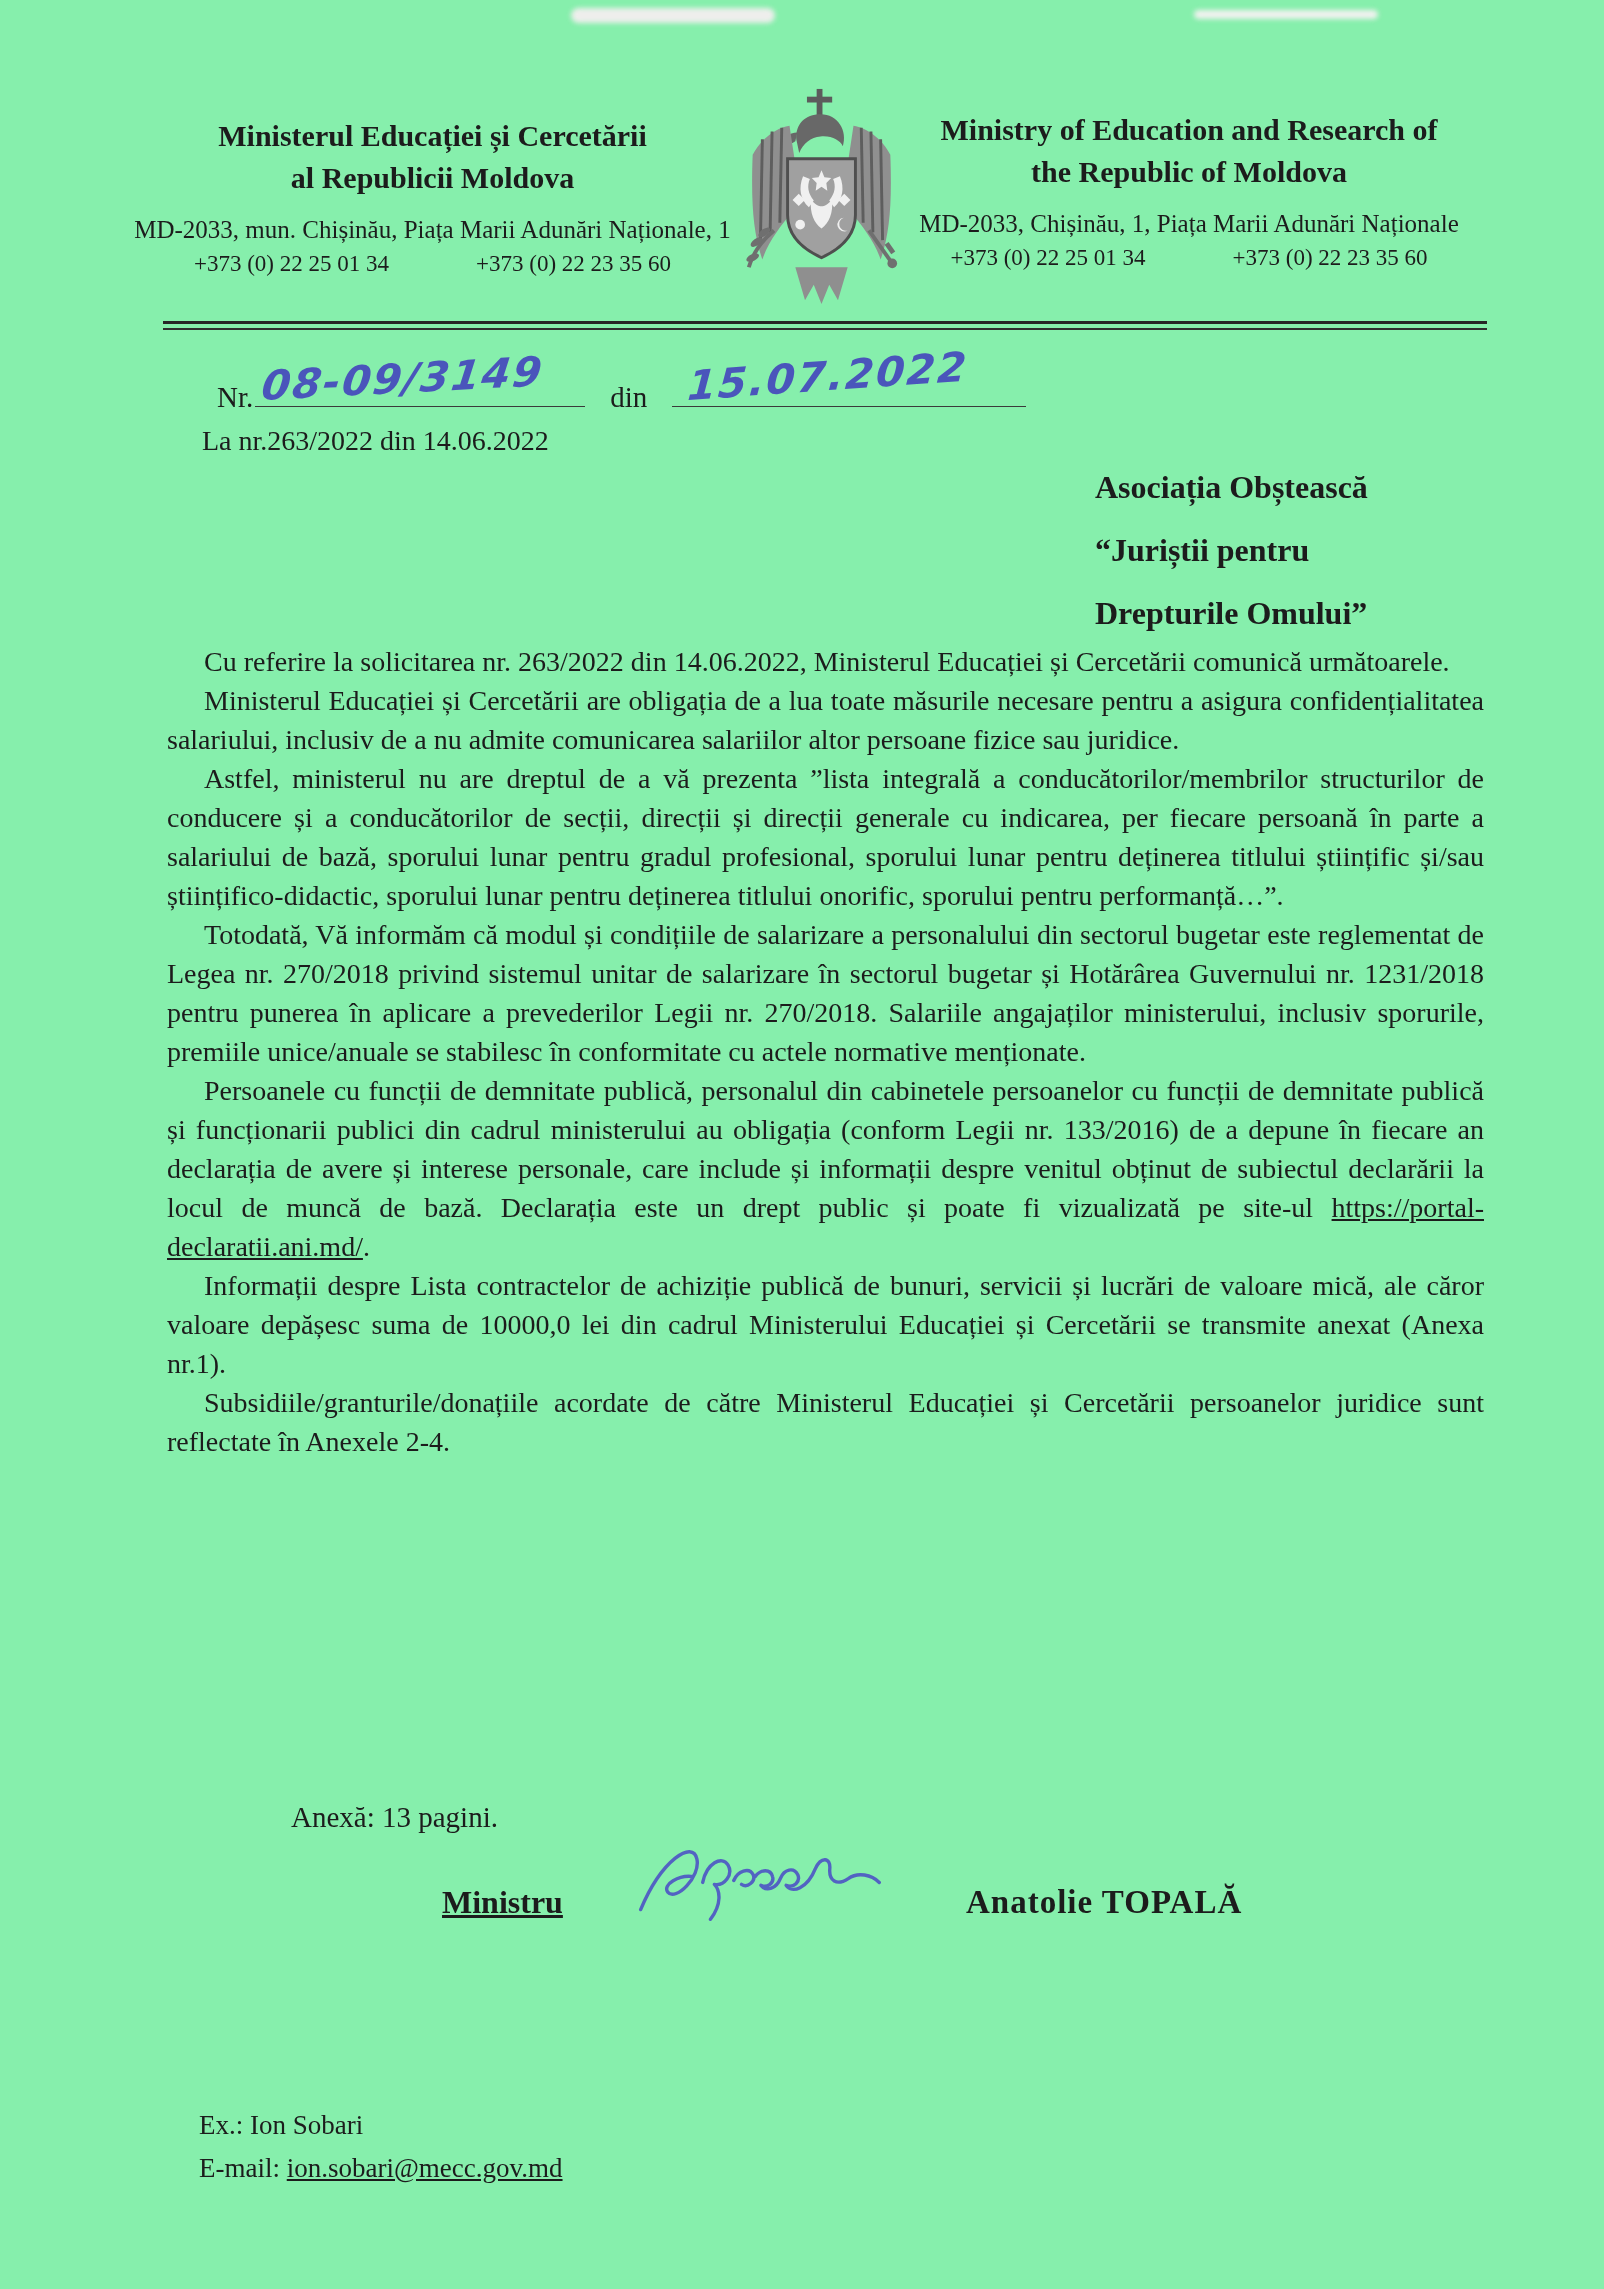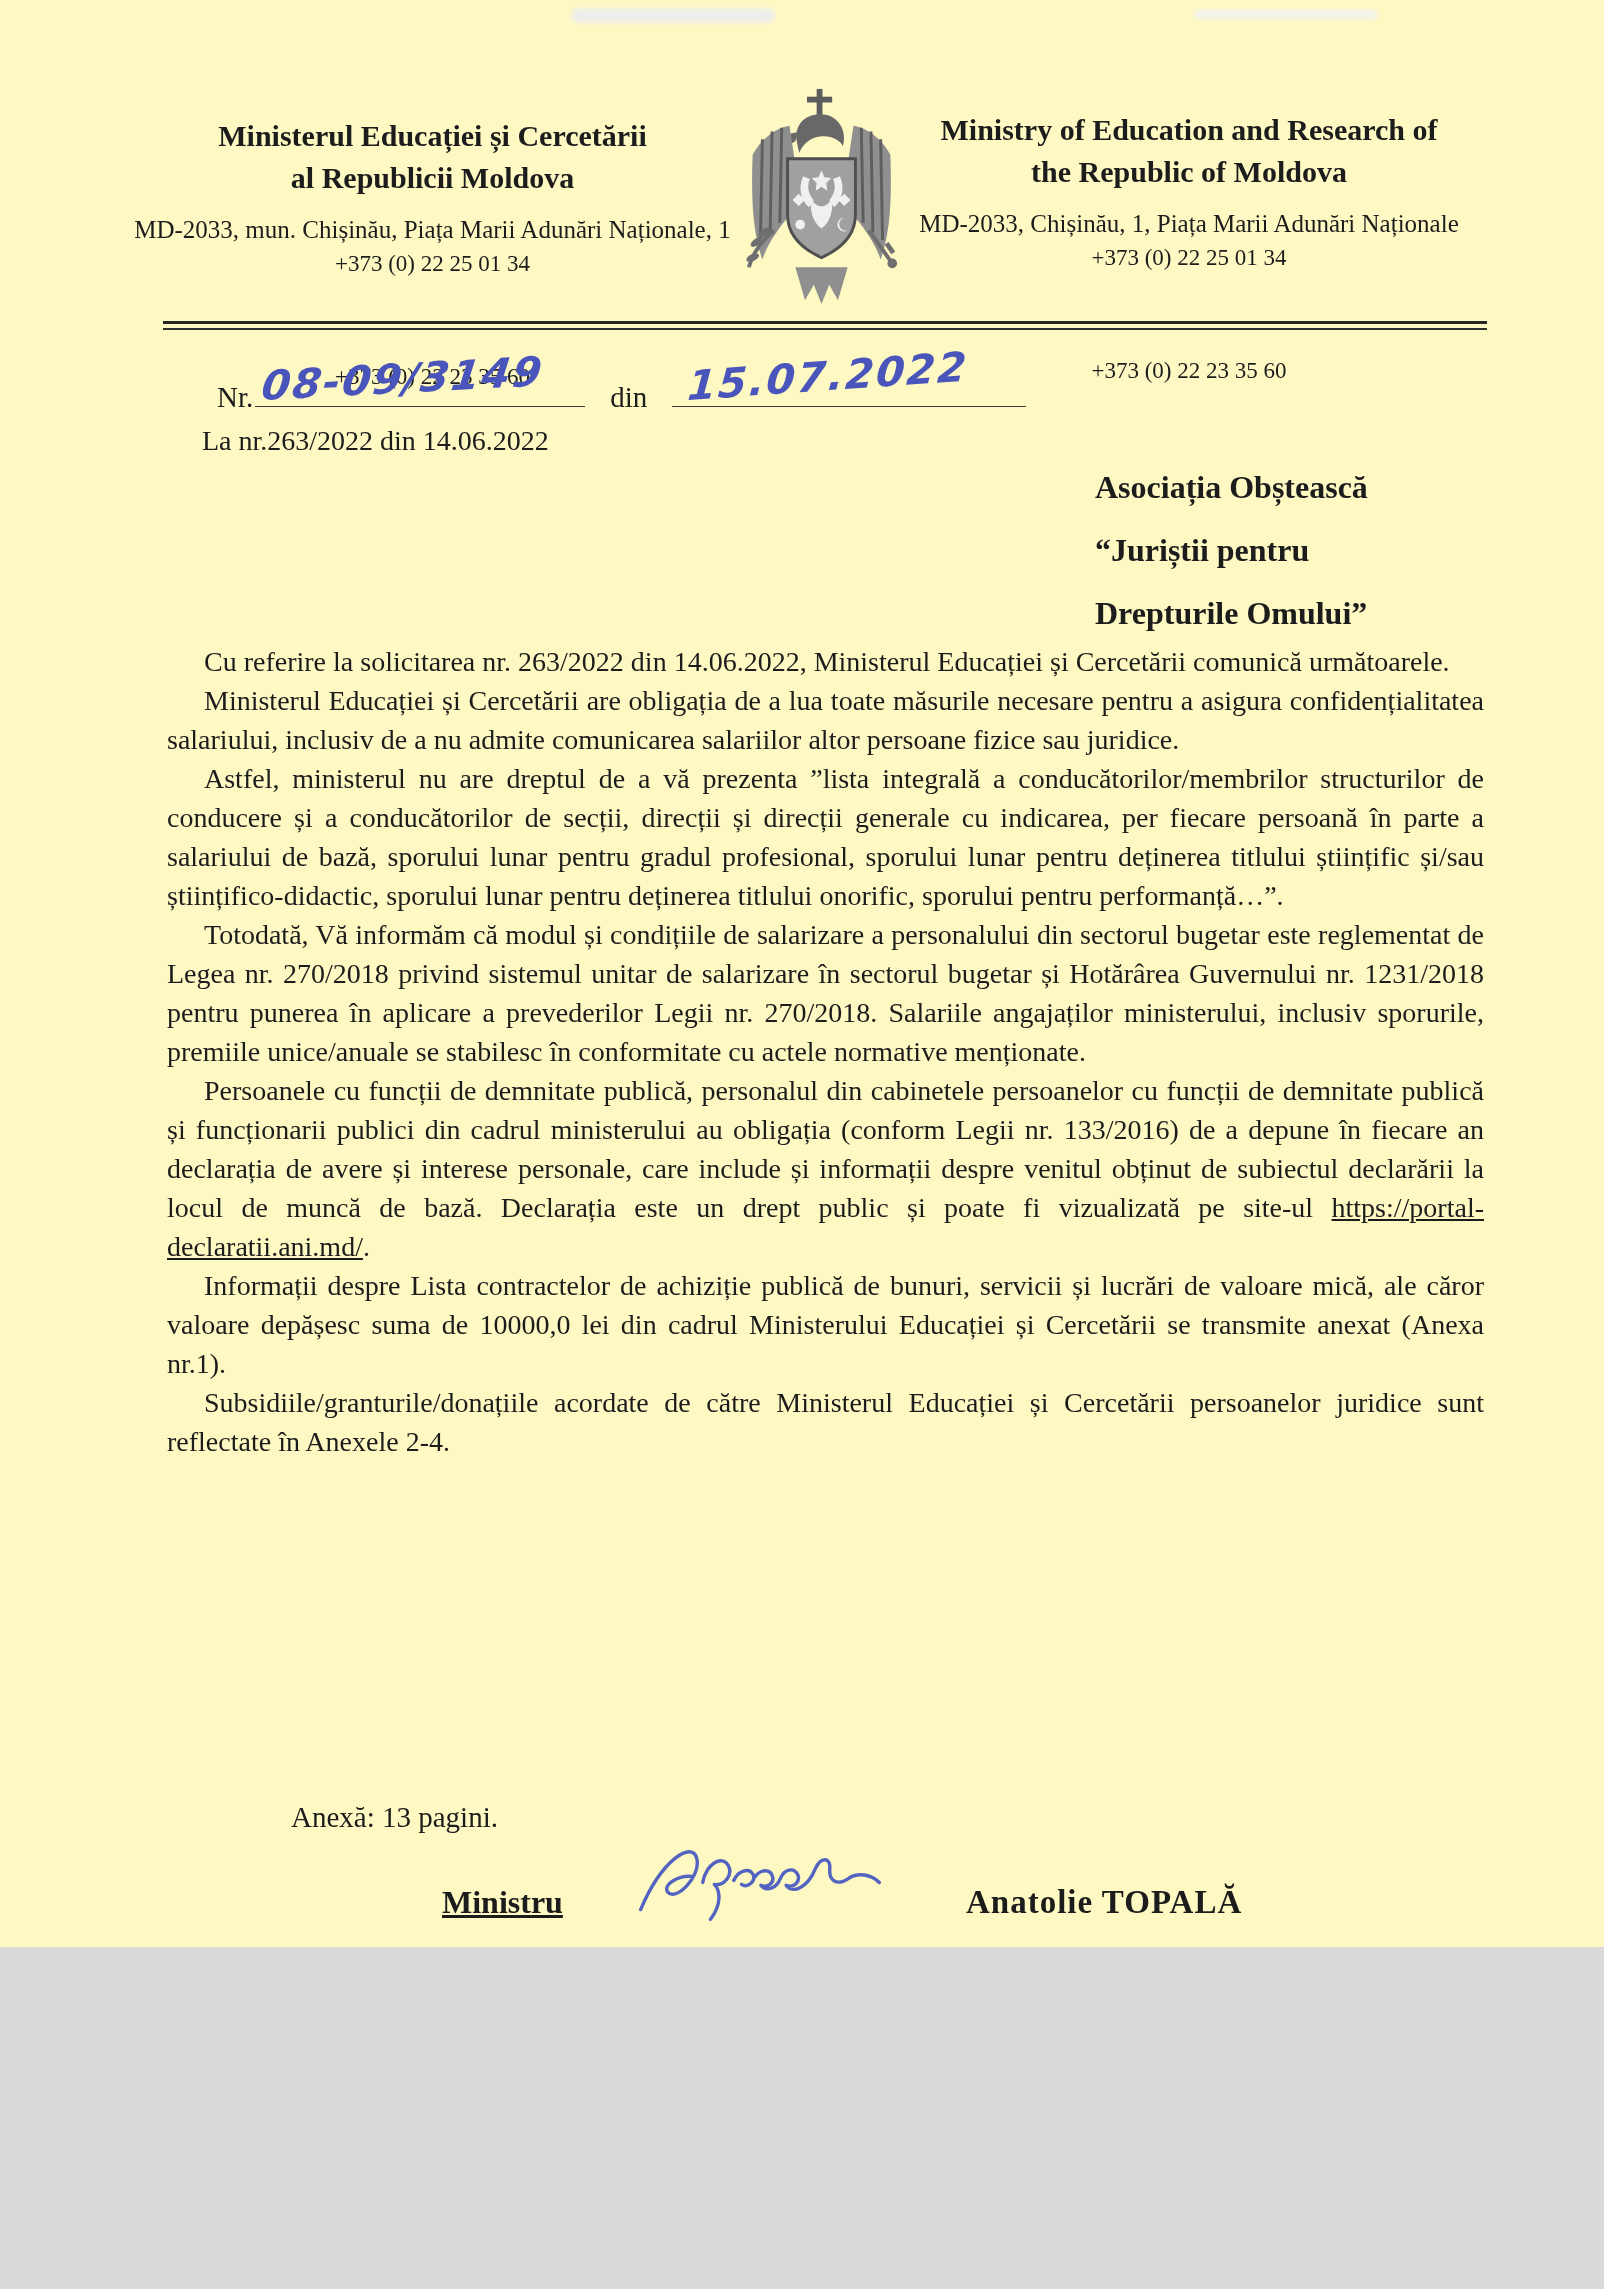--- a/index.html
+++ b/index.html
@@ -2,36 +2,36 @@
 <html style="--ink-blue: #4a55bb; --signature-blue: #5263c2;"><head>
 <meta charset="utf-8">
 <style>
   :root{
     --ink-blue:#4a55bb;
     --signature-blue:#5263c2;
     --text-color:#1c1c1c;
   }
   html,body{margin:0;padding:0;background:#d9d9d9;}
   .page{
-    position:relative;width:1605px;height:1947px;margin:0 auto;
-    background:#fef9c3;color:var(--text-color);
+    position:relative;width:1605px;height:2289px;margin:0 auto;
+    background:#86efac;color:var(--text-color);
     font-family:"Liberation Serif", serif;overflow:hidden;
   }
   .scan-smudge{position:absolute;left:571px;top:7.8px;width:204px;height:15.5px;
     background:#eeeeec;border-radius:7.8px;filter:blur(2.9px);}
   .scan-smudge2{position:absolute;left:1194px;top:9.7px;width:184px;height:9.7px;
     background:#f1f1ef;border-radius:5.8px;filter:blur(2.9px);}
 
   
   .org-block{position:absolute;text-align:center;}
   .org-left{left:134px;top:115px;width:597px;}
   .org-right{left:876px;top:109px;width:626px;}
   .org-title{font-size:30px;font-weight:bold;line-height:42px;}
   .org-address{margin-top:15.5px;font-size:25px;line-height:29px;}
-  .org-phones{margin-top:7.8px;font-size:23px;display:flex;justify-content:center;gap:87px;flex-direction:column;}
+  .org-phones{margin-top:7.8px;font-size:23px;display:flex;justify-content:center;gap:87px;}
   .emblem{position:absolute;left:739px;top:87px;width:165px;height:221px;}
 
   .double-rule{position:absolute;left:163px;top:321px;width:1324px;border-top:3.9px solid #262626;}
   .double-rule::after{content:"";display:block;margin-top:3.9px;border-top:2.4px solid #2e2e2e;}
 
   
   .ref-line{position:absolute;left:217px;top:369px;font-size:29px;white-space:nowrap;}
   .fill{display:inline-block;border-bottom:1.9px solid #3a3a3a;height:37px;position:relative;vertical-align:baseline;}
   .fill-nr{width:330px;margin-left:1.9px;}
   .fill-date{width:354px;margin-left:25px;}

